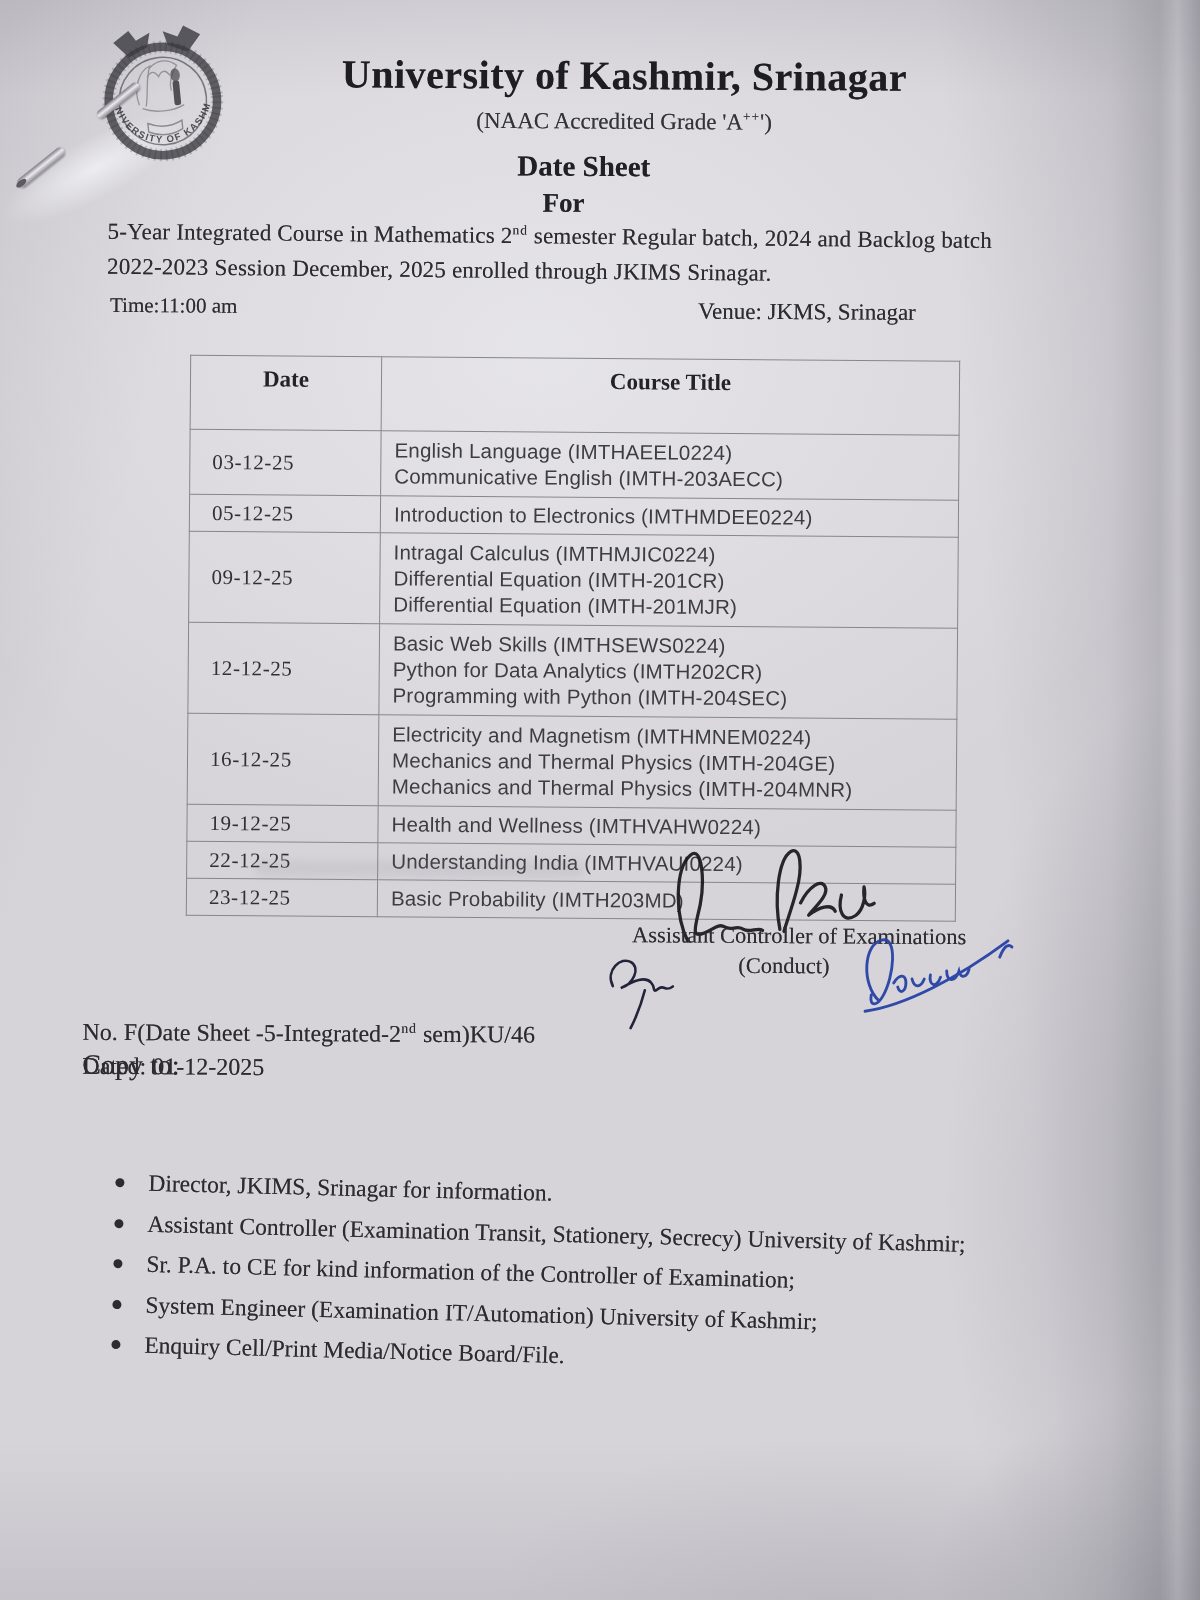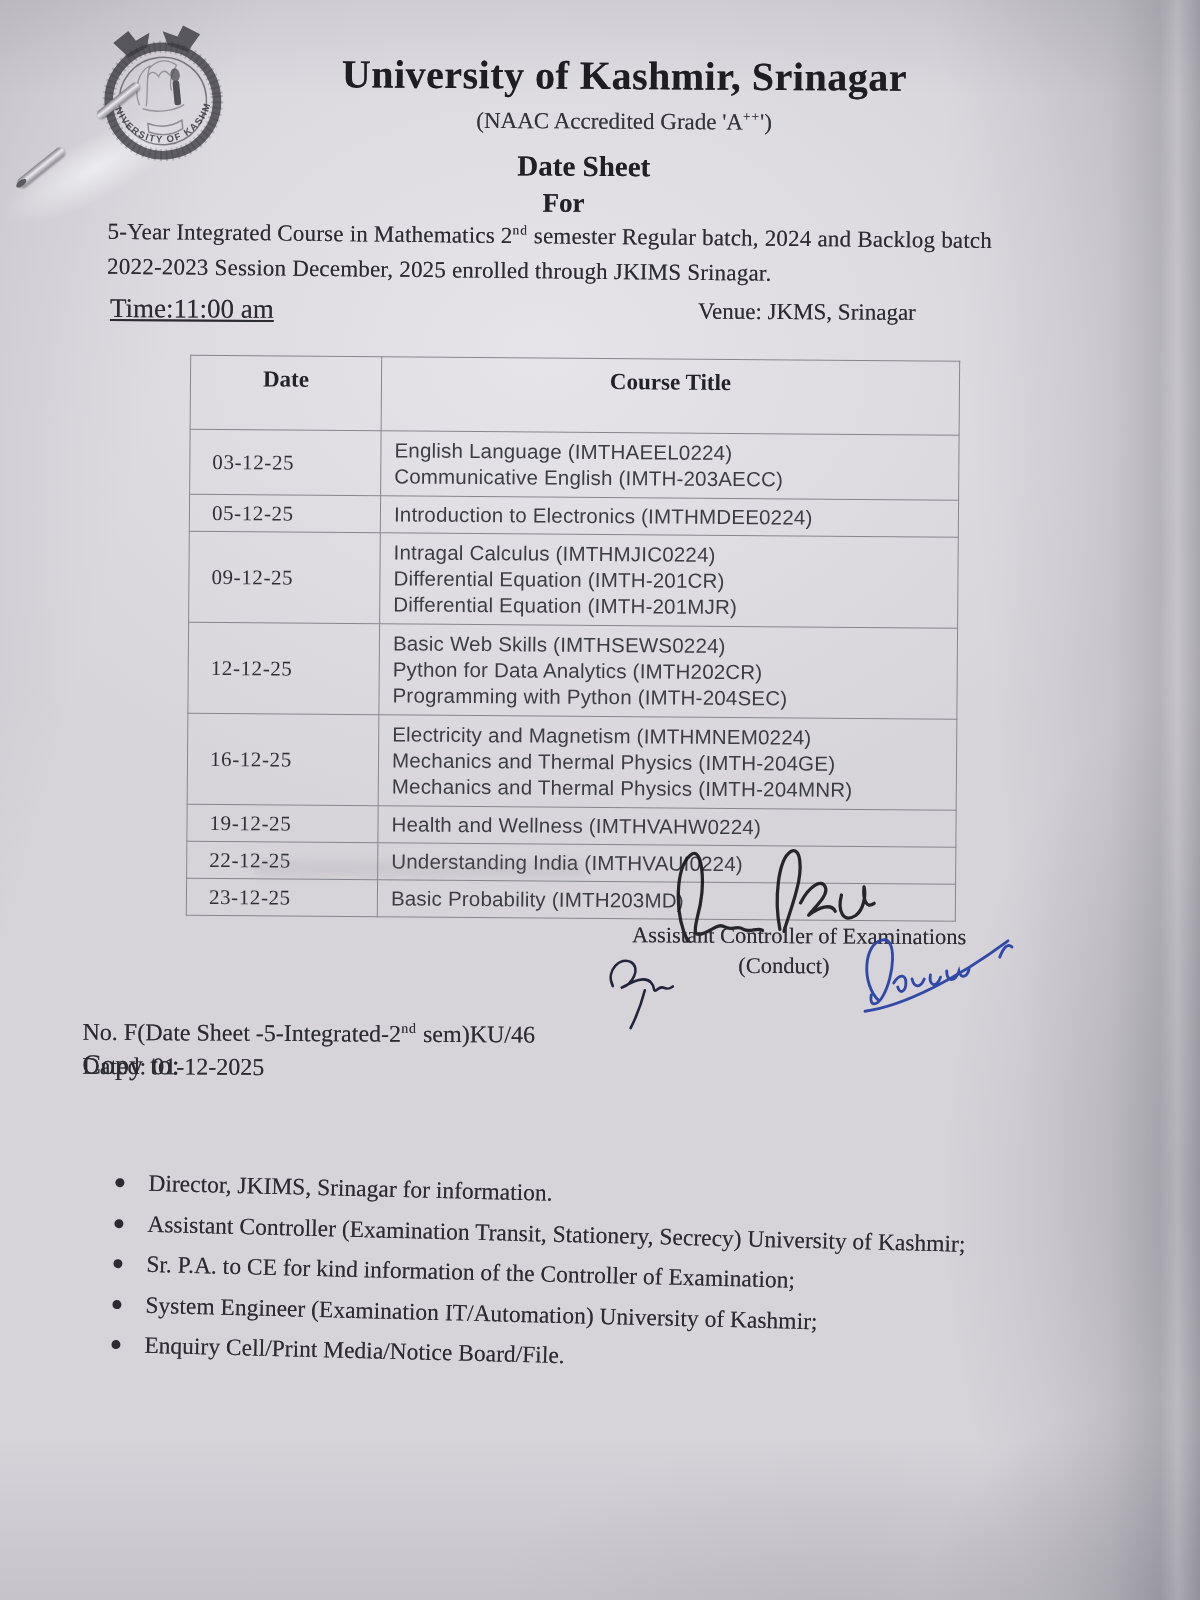--- a/index.html
+++ b/index.html
@@ -36,21 +36,21 @@
   .uni-title{
     position:absolute;left:170px;top:52px;width:900px;text-align:center;
     font-size:40px;font-weight:bold;color:#1d1d22;letter-spacing:.5px;
   }
   .naac{position:absolute;left:170px;top:108px;width:900px;text-align:center;font-size:23px;color:#33333a;}
   .naac sup,.sup{font-size:.58em;vertical-align:super;letter-spacing:1px;}
   .doc-title{position:absolute;left:170px;top:150px;width:820px;text-align:center;font-size:29px;font-weight:bold;color:#202025;}
   .doc-for{position:absolute;left:150px;top:188px;width:820px;text-align:center;font-size:27px;font-weight:bold;color:#222228;}
 
   .intro{position:absolute;left:104px;top:220px;width:1010px;font-size:23px;color:#2b2b31;line-height:1.5;letter-spacing:.2px;transform:rotate(.25deg);}
-  .time{position:absolute;left:107px;top:296px;font-size:27px;color:#2b2b31;text-decoration:underline;}
+  .time{position:absolute;left:107px;top:296px;font-size:21px;color:#2b2b31;}
   .venue{position:absolute;left:695px;top:298px;font-size:23px;color:#2b2b31;}
 
   
   .sheet-table{
     position:absolute;left:187px;top:358px;width:770px;border-collapse:collapse;
     transform:rotate(.1deg);
   }
   .sheet-table th,.sheet-table td{border:1px solid #87868d;}
   .sheet-table th{
     font-family:"Liberation Serif", serif;font-size:23px;font-weight:bold;color:#222228;

